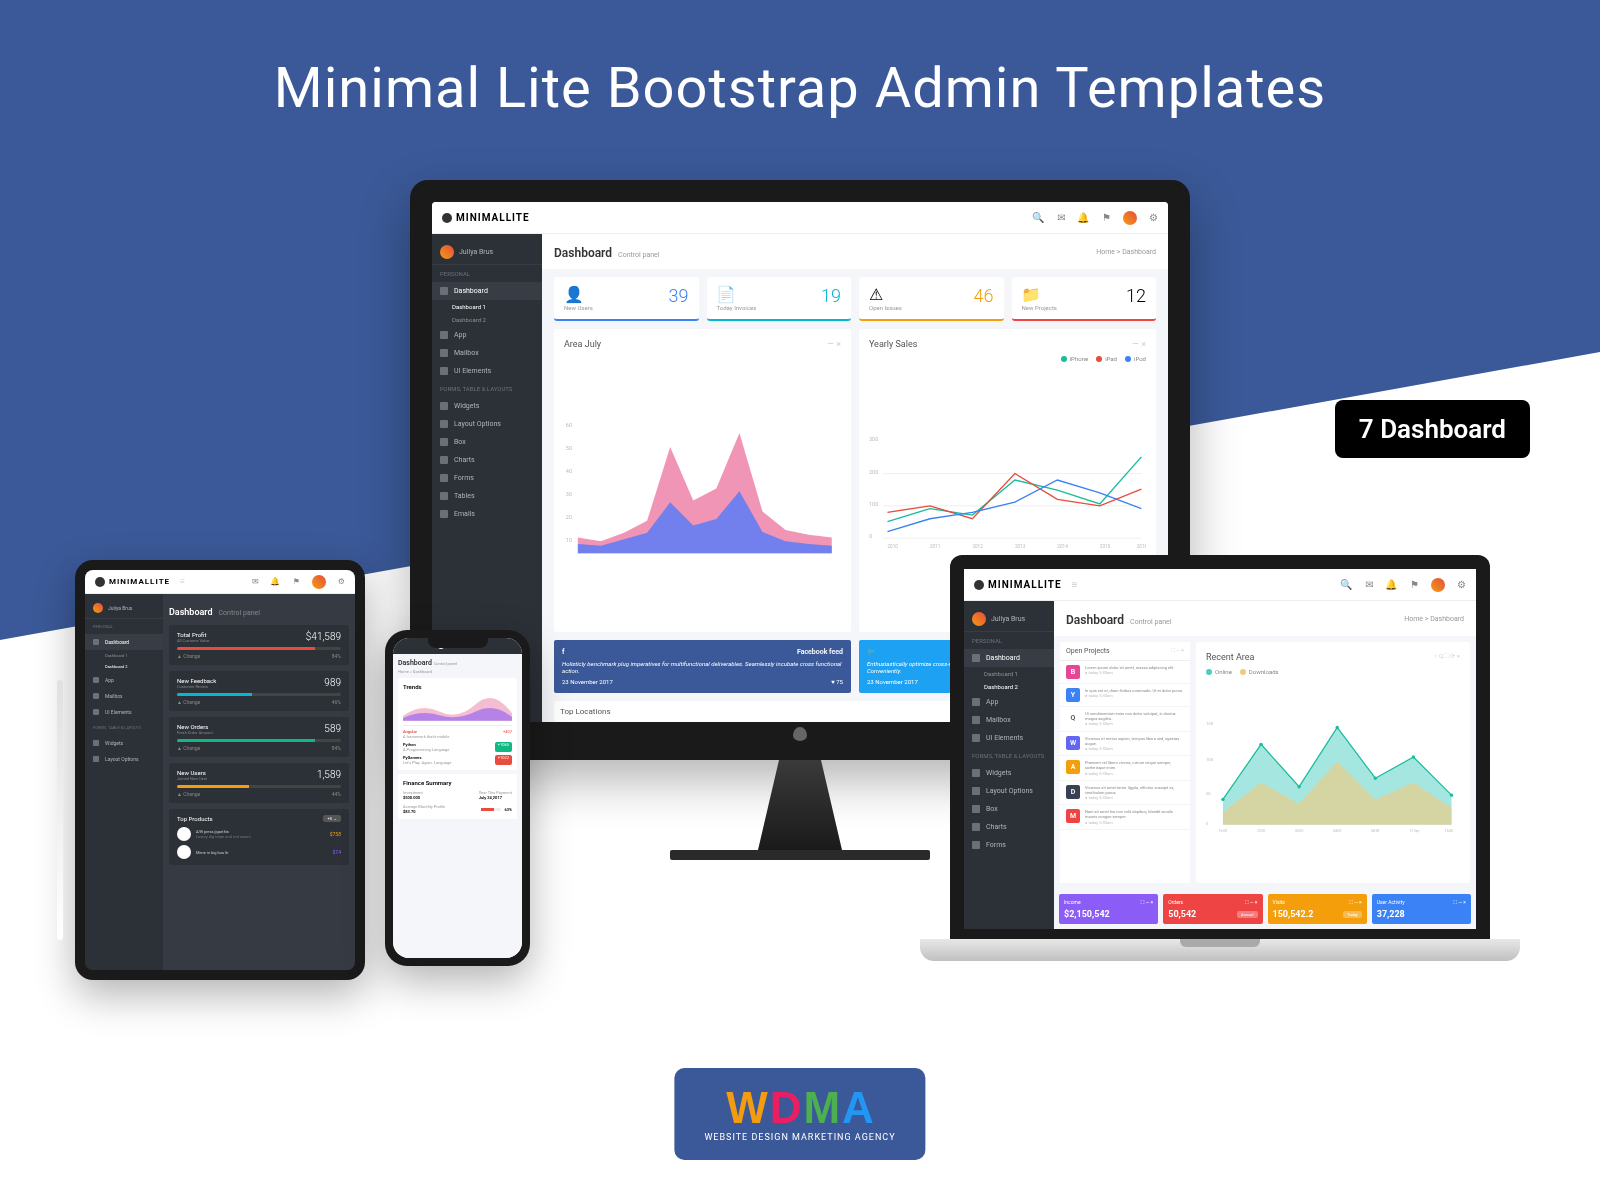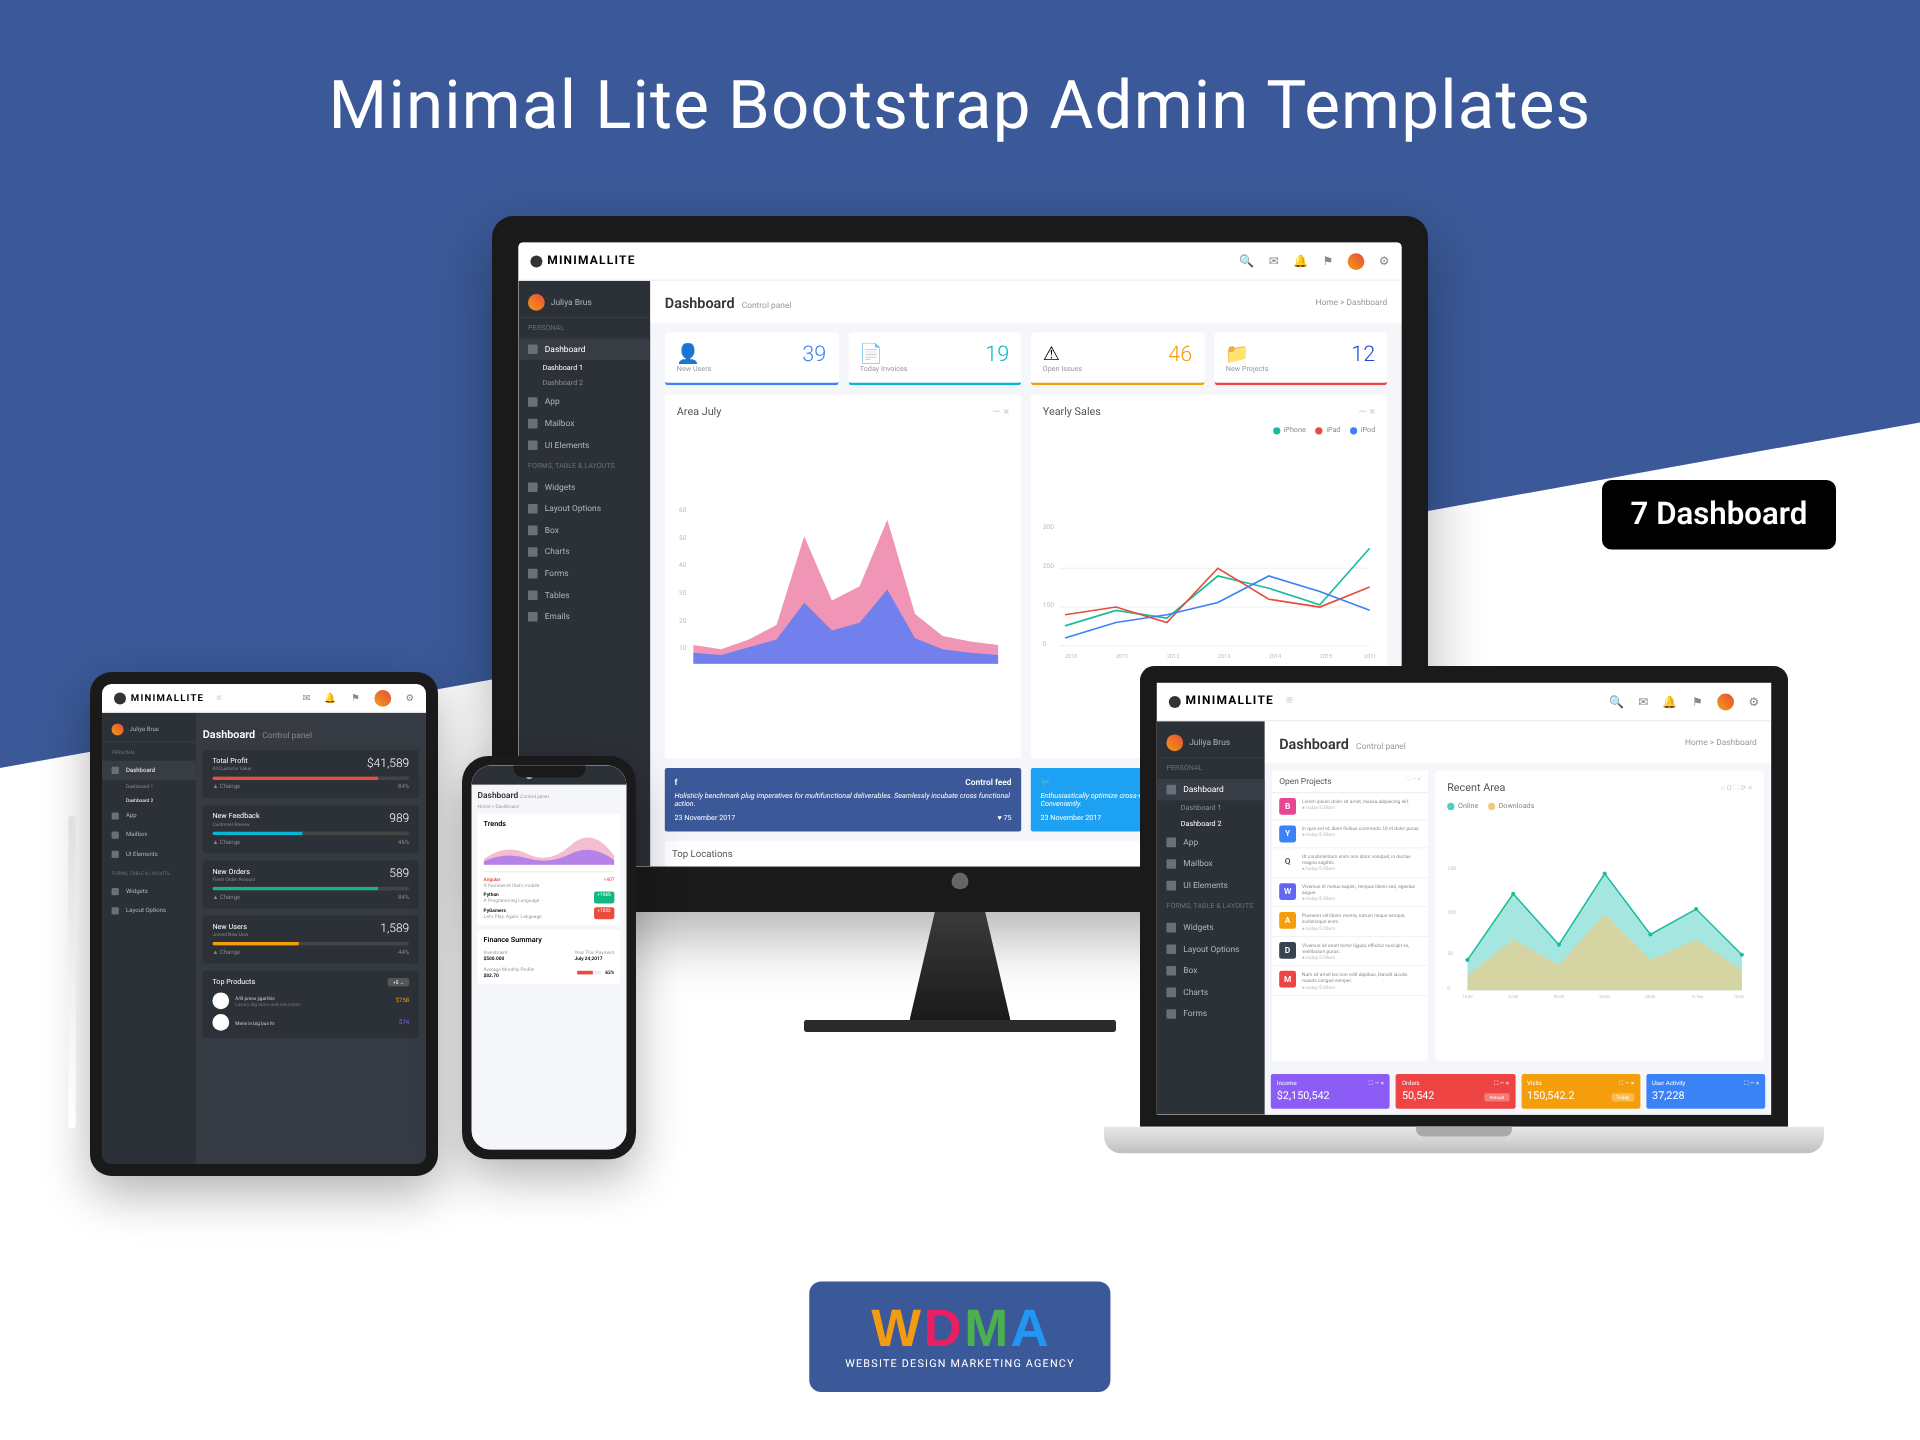--- a/index.html
+++ b/index.html
@@ -93,21 +93,21 @@
 
 .proj-list{width:130px;background:#fff;font-size:5px}
 .proj-head{padding:5px 6px;font-size:7px;color:#555;border-bottom:1px solid #eee}
 .proj-item{display:flex;gap:5px;padding:4px 6px;border-bottom:1px solid #f3f3f3}
 .proj-badge{width:14px;height:14px;border-radius:2px;color:#fff;display:flex;align-items:center;justify-content:center;font-size:7px;font-weight:600;flex-shrink:0}
 .proj-text{color:#888;font-size:4px;line-height:1.3}
 
 .bottom-cards{display:flex;gap:5px;padding:5px}
 .bcard{flex:1;border-radius:2px;padding:5px;color:#fff;font-size:5px}
 .bcard-title{display:flex;justify-content:space-between;margin-bottom:3px}
-.bcard-val{font-size:9px;font-weight:400}
+.bcard-val{font-size:9px;font-weight:700}
 
 
 .wdma{position:absolute;bottom:40px;left:50%;transform:translateX(-50%);background:#3b5998;border-radius:10px;padding:18px 30px;text-align:center}
 .wdma-letters{display:flex;gap:2px;justify-content:center}
 .wdma-letter{font-size:44px;font-weight:900;font-family:Impact,sans-serif;line-height:1}
 .wdma-sub{color:#fff;font-size:9px;letter-spacing:1px;margin-top:2px}
 
 svg{width:100%;height:100%}
 .legend{display:flex;gap:8px;font-size:6px;color:#888;justify-content:flex-end}
 .legend span{display:flex;align-items:center;gap:3px}
@@ -217,21 +217,21 @@
                   <div>⚠</div>
                   <div class="sl">Open Issues</div>
                 </div>
                 <div class="sv" style="color:#f59e0b">46</div>
               </div>
             <div class="stat-card" style="border-color:#ef4444">
                 <div>
                   <div>📁</div>
                   <div class="sl">New Projects</div>
                 </div>
-                <div class="sv" style="color:#1d4ed8">12</div>
+                <div class="sv" style="color:#000000">12</div>
               </div>
           </div>
           <div class="chart-row">
             <div class="chart-card">
               <div class="chart-title">
                   <span>Area July</span>
                   <span style="color:#ccc">— ×</span>
                 </div>
               <div class="chart-area">
                 <svg viewBox="0 0 300 150">
@@ -285,21 +285,21 @@
                     <text x="250" y="126" font-size="5" fill="#bbb">2015</text>
                     <text x="290" y="126" font-size="5" fill="#bbb">2016</text>
                 </svg>
               </div>
             </div>
           </div>
           <div class="feed-row">
             <div class="feed-card" style="background:#3b5998">
               <div class="feed-head">
                   <span>f</span>
-                  <span>Control feed</span>
+                  <span>Facebook feed</span>
                 </div>
               <div style="font-style:italic">Holisticly benchmark plug imperatives for multifunctional deliverables. Seamlessly incubate cross functional action.</div>
               <div style="display:flex;justify-content:space-between;margin-top:4px">
                   <span>23 November 2017</span>
                   <span>♥ <span>75</span></span>
                 </div>
             </div>
             <div class="feed-card" style="background:#1da1f2">
               <div class="feed-head">
                   <span>🐦</span>

